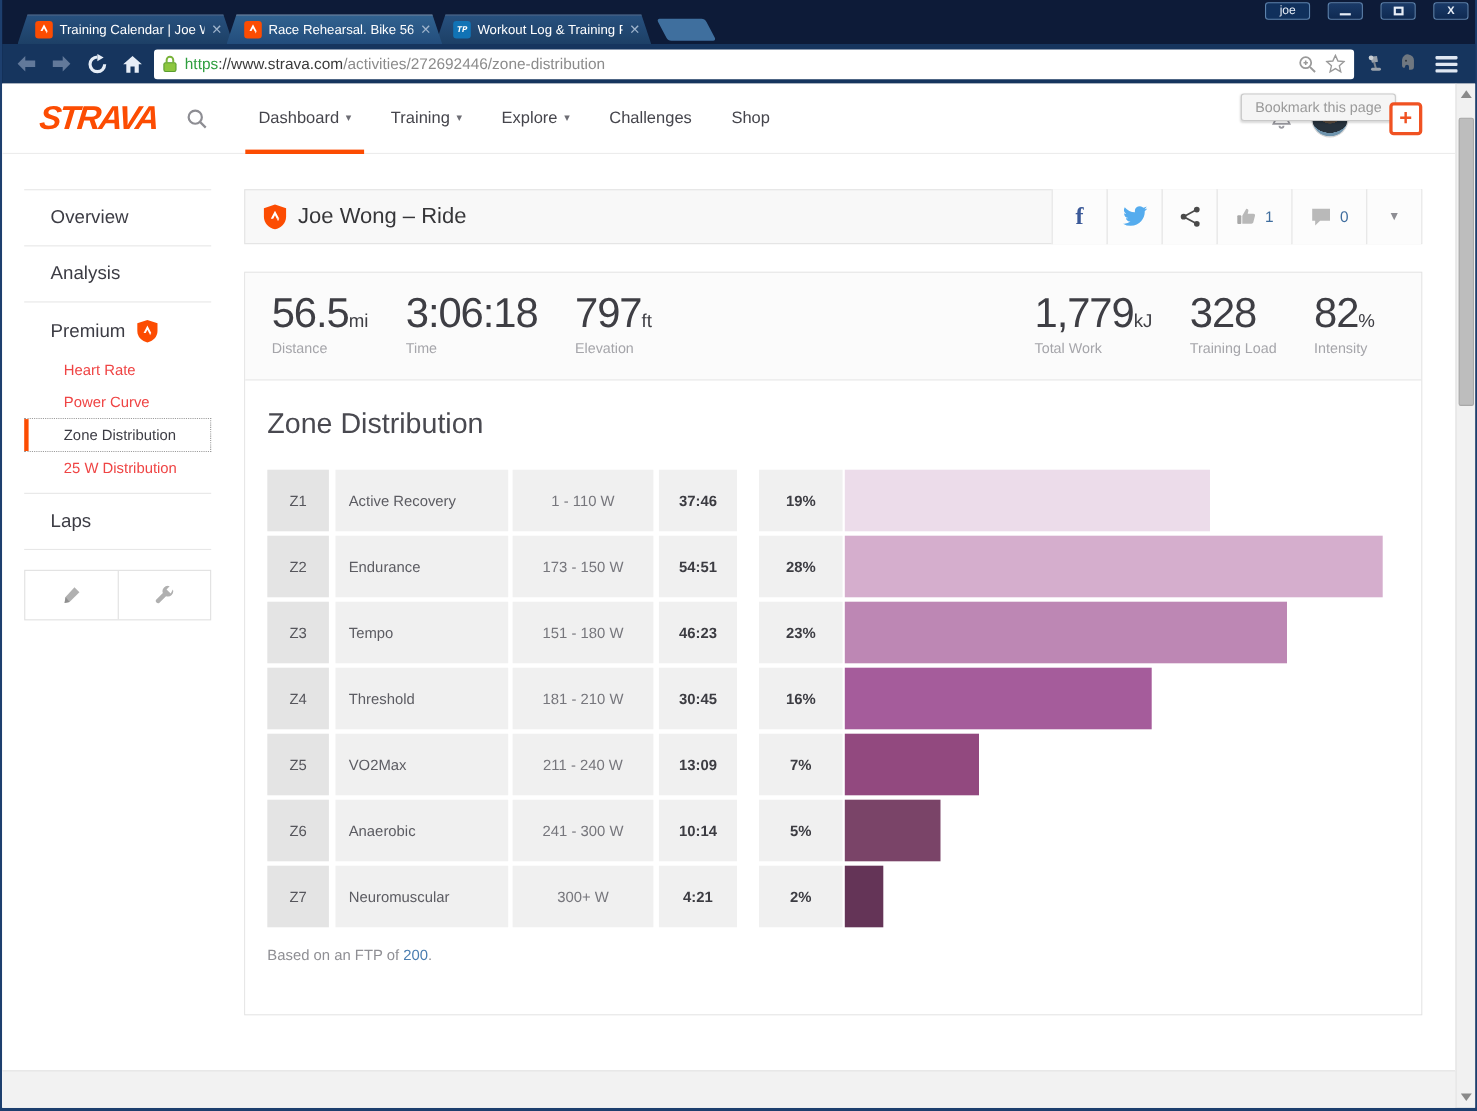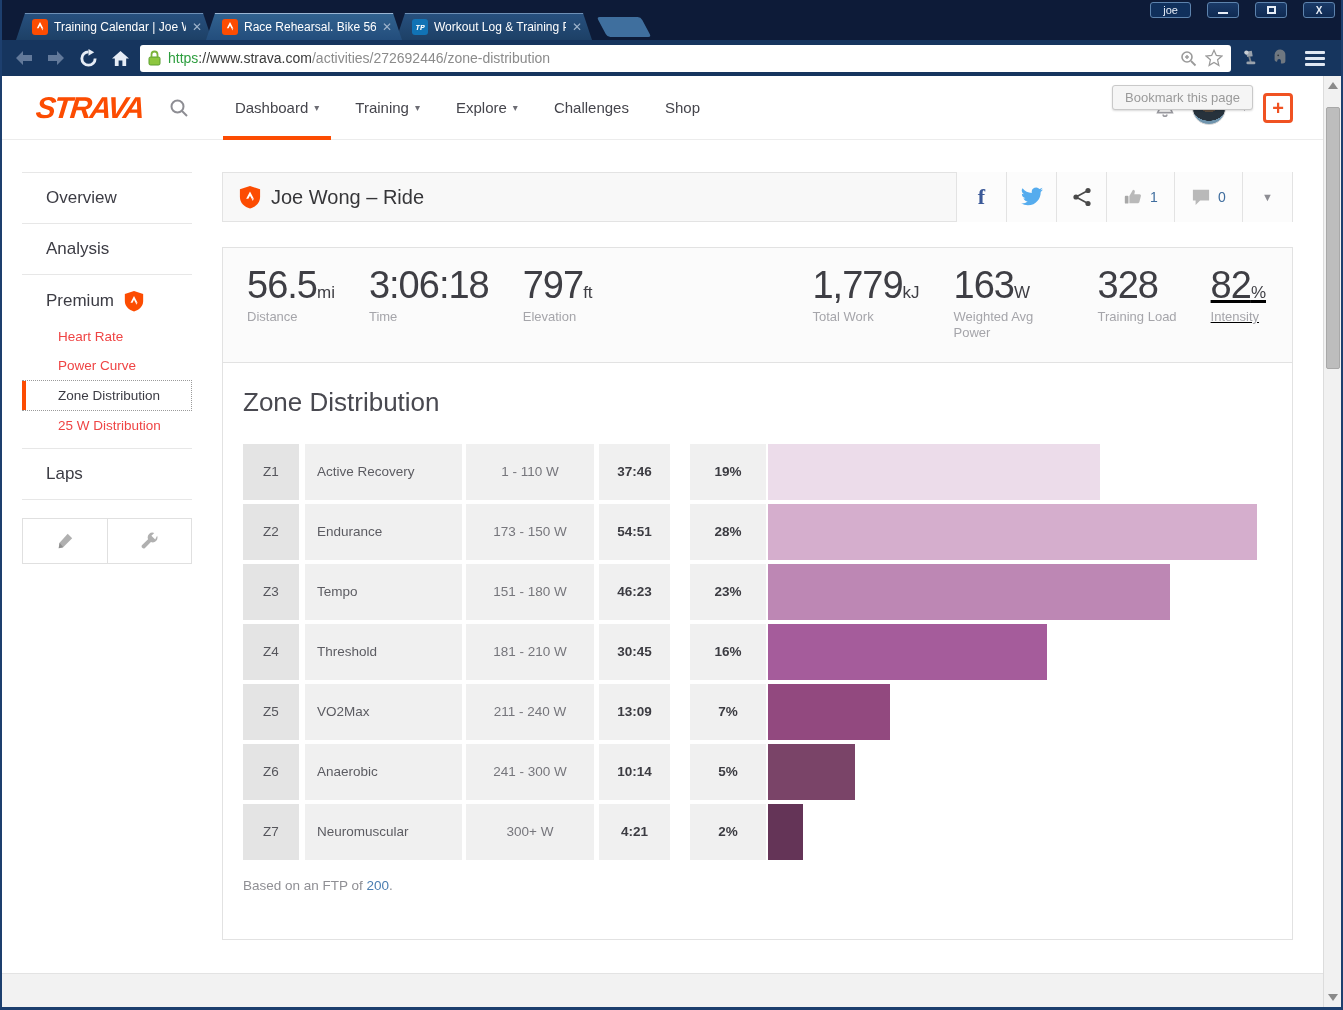--- a/index.html
+++ b/index.html
@@ -64,21 +64,21 @@
   .s-search { margin-right:28px; }
   .s-nav { display:flex; height:64px; }
   .s-nav-item { display:flex; align-items:center; gap:6px; padding:0 18px; font-size:15px; color:#45454c; position:relative; cursor:pointer; }
   .s-nav-item .caret { font-size:10px; color:#6d6d74; }
   .s-nav-item.active::after { content:""; position:absolute; left:6px; right:6px; bottom:0; height:4px; background:#fc4c02; }
   .s-right { margin-left:auto; display:flex; align-items:center; gap:16px; position:relative; }
   .avatar { width:34px; height:34px; border-radius:50%;
     background:radial-gradient(circle at 50% 28%, #cfd8de 0 18%, #5a4a3c 19% 40%, #27323c 41% 70%, #6f94ad 71%);
     border:1px solid #d6d6d6; }
   .avatar-caret { font-size:10px; color:#8d8d93; }
-  .tooltip { position:absolute; right:40px; top:-6px; background:#f5f5f5; border:1px solid #c9c9c9; border-radius:3px;
+  .tooltip { position:absolute; right:24px; top:-6px; background:#f5f5f5; border:1px solid #c9c9c9; border-radius:3px;
     padding:4px 12px; font-size:13px; color:#9a9a9a; white-space:nowrap; box-shadow:0 1px 2px rgba(0,0,0,.15); z-index:1; }
   .plus-btn { width:30px; height:30px; border:3px solid #f05222; border-radius:4px; background:#fff; color:#f05222;
     font-size:20px; font-weight:bold; display:flex; align-items:center; justify-content:center; z-index:2; position:relative; line-height:1; }
 
   
   .page-body { display:flex; padding:32px 30px 0 20px; }
   .sidebar { width:170px; flex:none; font-size:17px; color:#3c3c44; }
   .sb-item { padding:15px 10px 15px 24px; border-bottom:1px solid #e7e7e7; cursor:pointer; }
   .sb-item.first { border-top:1px solid #e7e7e7; }
   .sb-group { border-bottom:1px solid #e7e7e7; padding-bottom:8px; }
@@ -401,28 +401,24 @@
               </div>
               <div class="stat">
                 <div class="stat-val"><span>797</span><span class="stat-unit">ft</span></div>
                 <div class="stat-label">Elevation</div>
               </div>
               <div class="stat gap">
                 <div class="stat-val"><span>1,779</span><span class="stat-unit">kJ</span></div>
                 <div class="stat-label">Total Work</div>
               </div>
               <div class="stat">
-                <div class="stat-val"><span>163</span><span class="stat-unit">W</span></div>
-                <div class="stat-label">Weighted Avg Power</div>
-              </div>
-              <div class="stat">
                 <div class="stat-val"><span>328</span><span class="stat-unit"></span></div>
                 <div class="stat-label">Training Load</div>
               </div>
-              <div class="stat" style="margin-right:2px;text-decoration:underline;">
+              <div class="stat" style="margin-right:18px;">
                 <div class="stat-val"><span>82</span><span class="stat-unit">%</span></div>
                 <div class="stat-label">Intensity</div>
               </div>
             </div>
 
             <div class="zone-sec">
               <div class="zone-title">Zone Distribution</div>
 
               <div class="zrow">
                 <div class="zcell zcode">Z1</div>

